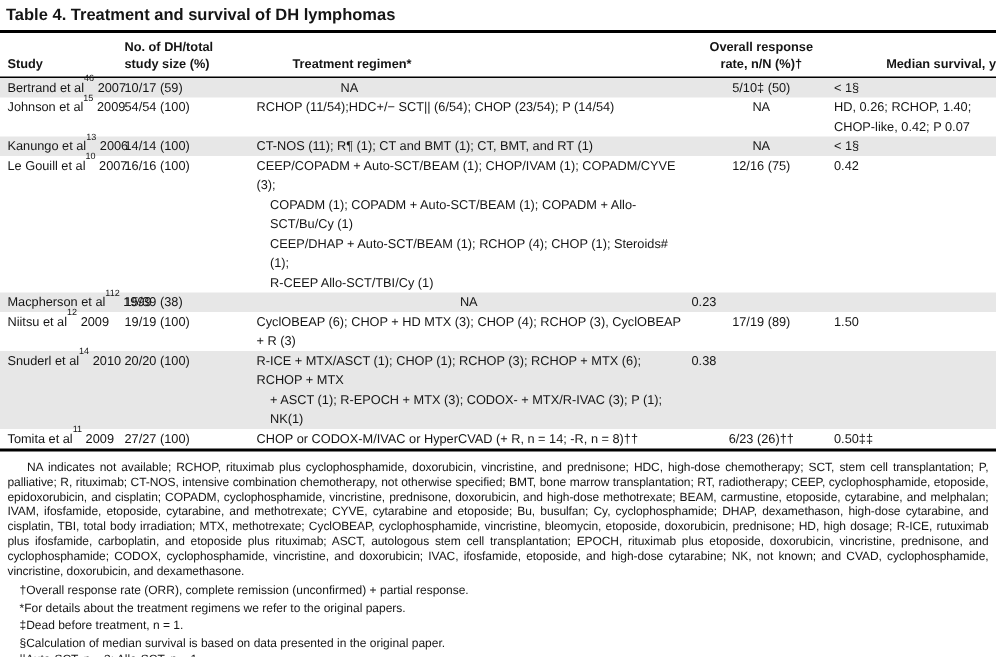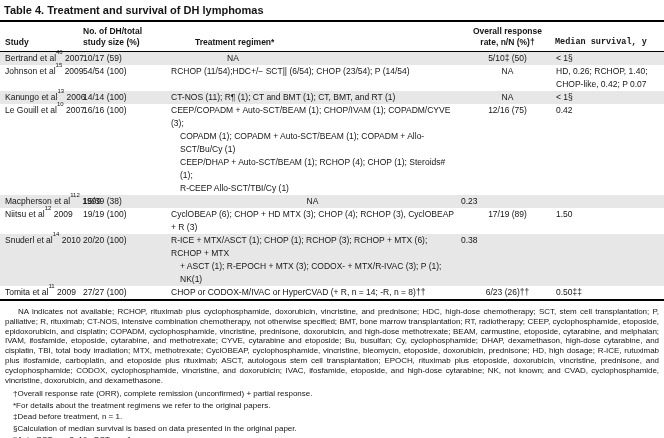--- a/index.html
+++ b/index.html
@@ -8,21 +8,21 @@
 
   .title { font-weight:bold; font-size:11px; padding:4px 5px 4px 4px; border-bottom:2px solid #000; }
 
   .thead { display:grid; grid-template-columns:80px 85px 295px 95px 109px;
            align-items:end; padding:4px 0 3px 0; border-bottom:1.5px solid #000;
            font-weight:bold; font-size:8.5px; line-height:11px; }
   .h-study  { padding-left:5px; }
   .h-no     { padding-left:3px; }
   .h-treat  { padding-left:30px; }
   .h-orr    { text-align:center; }
-  .h-median { text-align:left;font-family:Liberation Mono, monospace; }
+  .h-median { text-align:right; }
 
   .tbody { border-bottom:2px solid #000; font-size:8.5px; line-height:13px; }
   .row { display:grid; grid-template-columns:80px 85px 295px 95px 109px; padding:0; }
   .row.shaded { background:#e7e7e7; }
   .c-study { padding-left:5px; white-space:nowrap; }
   .c-no    { padding-left:3px; white-space:nowrap; }
   .c-treat { padding-left:6px; }
   .c-treat .cont { padding-left:9px; }
   .c-treat .t-na { padding-left:56px; }
   .c-orr   { text-align:center; }

